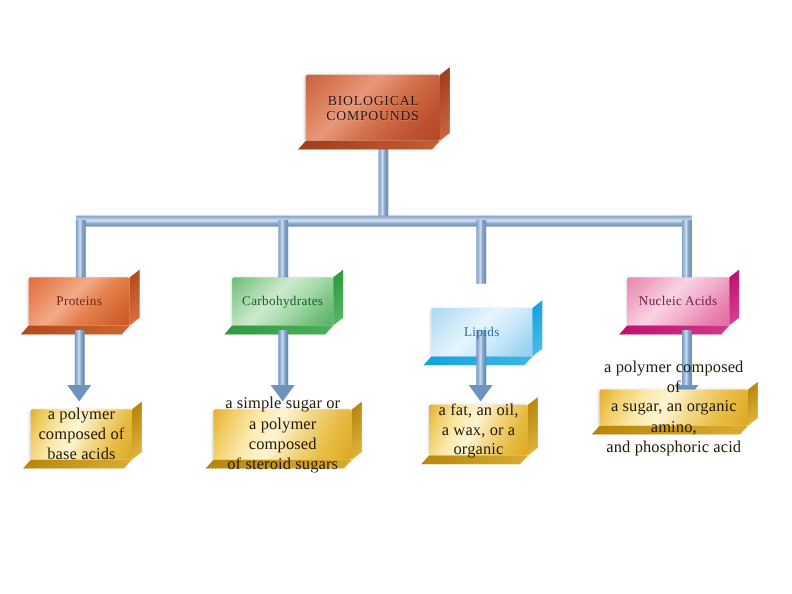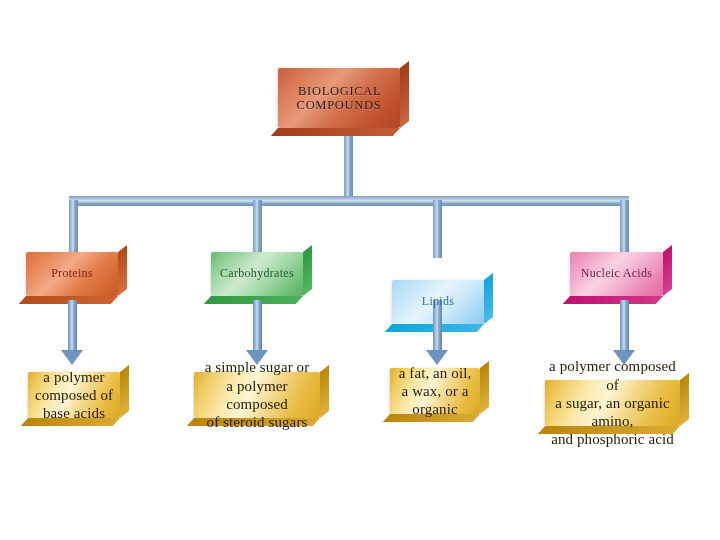--- a/index.html
+++ b/index.html
@@ -176,21 +176,21 @@
   <div class="box gold" style="left:390px;top:368px;width:90px;height:46px;">
     <div class="side"></div>
     <div class="bottom"></div>
     <div class="lbl">
       <div>a fat, an oil,</div>
       <div>a wax, or a</div>
       <div>organic</div>
     </div>
   </div>
 
-  <div class="box gold" style="left:545px;top:380px;width:135px;height:46px;">
+  <div class="box gold" style="left:545px;top:354px;width:135px;height:33px;">
     <div class="side"></div>
     <div class="bottom"></div>
     <div class="lbl">
       <div>a polymer composed of</div>
       <div>a sugar, an organic amino,</div>
       <div>and phosphoric acid</div>
     </div>
   </div>
 
 </div>

